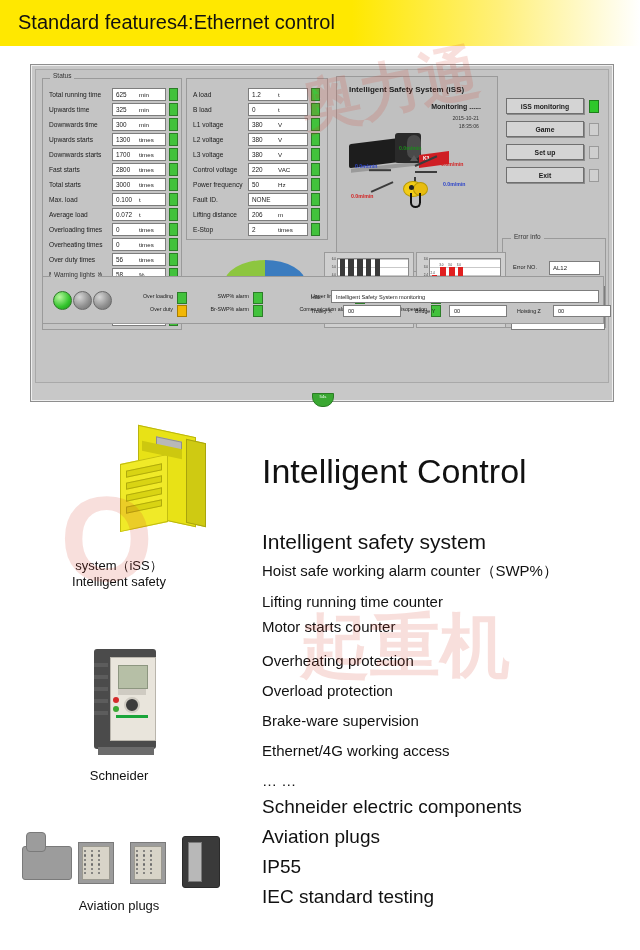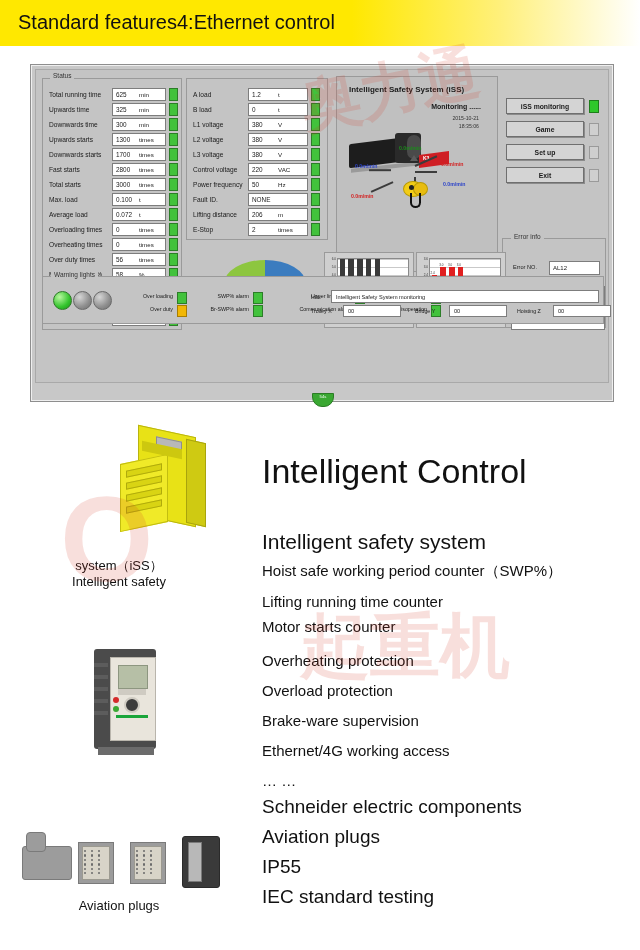--- a/index.html
+++ b/index.html
@@ -561,21 +561,21 @@
         </div>
     </div>
 
   </div>
   <div class="hmi-knob">54s</div>
 </div>
 
 <div class="h1">Intelligent Control</div>
 <div class="h2" style="top:530px;">Intelligent safety system</div>
 <div id="feature-list">
-    <div class="li" style="top: 562px;">Hoist safe working period counter（SWP%）</div>
+    <div class="li" style="top: 562px;">Hoist safe working alarm counter（SWP%）</div>
     <div class="li" style="top: 593px;">Lifting running time counter</div>
     <div class="li" style="top: 618px;">Motor starts counter</div>
     <div class="li" style="top: 652px;">Overheating protection</div>
     <div class="li" style="top: 682px;">Overload protection</div>
     <div class="li" style="top: 712px;">Brake-ware supervision</div>
     <div class="li" style="top: 742px;">Ethernet/4G working access</div>
     <div class="li" style="top: 772px;">… …</div>
   </div>
 <div id="section2-list">
     <div class="h3" style="top: 796px;">Schneider electric components</div>
@@ -610,20 +610,21 @@
   <div class="face"></div>
   <div class="screen"></div>
   <div class="keys"></div>
   <div class="red"></div>
   <div class="grn"></div>
   <div class="knob"></div>
   <div class="brand"></div>
   <div class="btm"></div>
 </div>
 <div class="cap" id="cap-drive" style="top:768px;">
+    <div>Schneider</div>
   </div>
 
 <div class="plugs">
   <div class="pg-body" style="left:4px;top:18px;width:48px;height:32px;border-radius:3px;"></div>
   <div class="pg-body" style="left:8px;top:4px;width:18px;height:18px;border-radius:4px;"></div>
   <div class="pg-body" style="left:60px;top:14px;width:34px;height:40px;"></div>
   <div class="pg-face" style="left:64px;top:18px;width:26px;height:32px;"></div>
   <div class="pg-body" style="left:112px;top:14px;width:34px;height:40px;"></div>
   <div class="pg-face" style="left:116px;top:18px;width:26px;height:32px;"></div>
   <div class="pg-dark" style="left:164px;top:8px;width:36px;height:50px;border-radius:3px;"></div>

